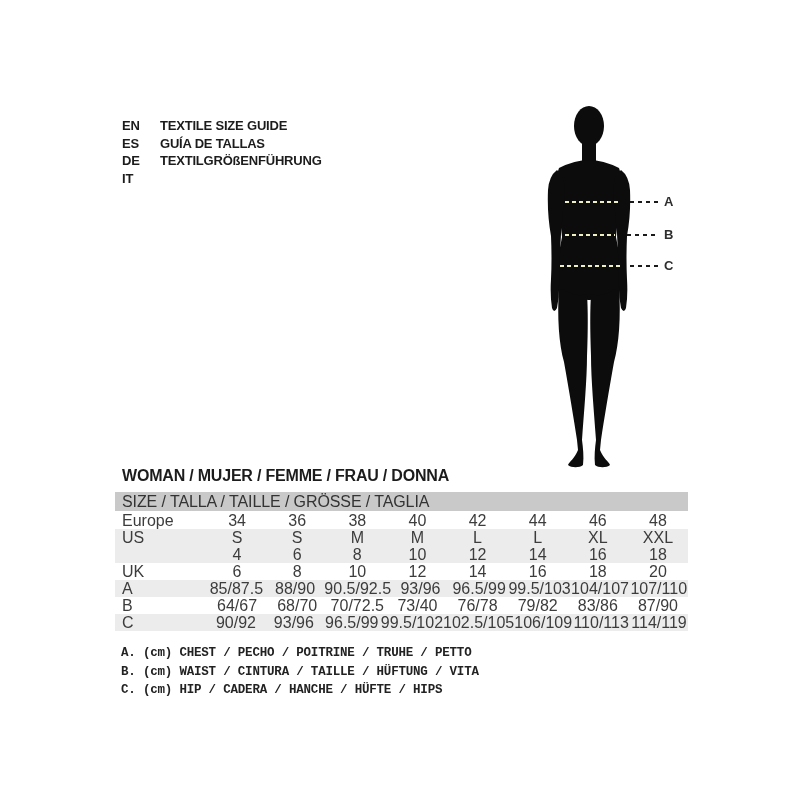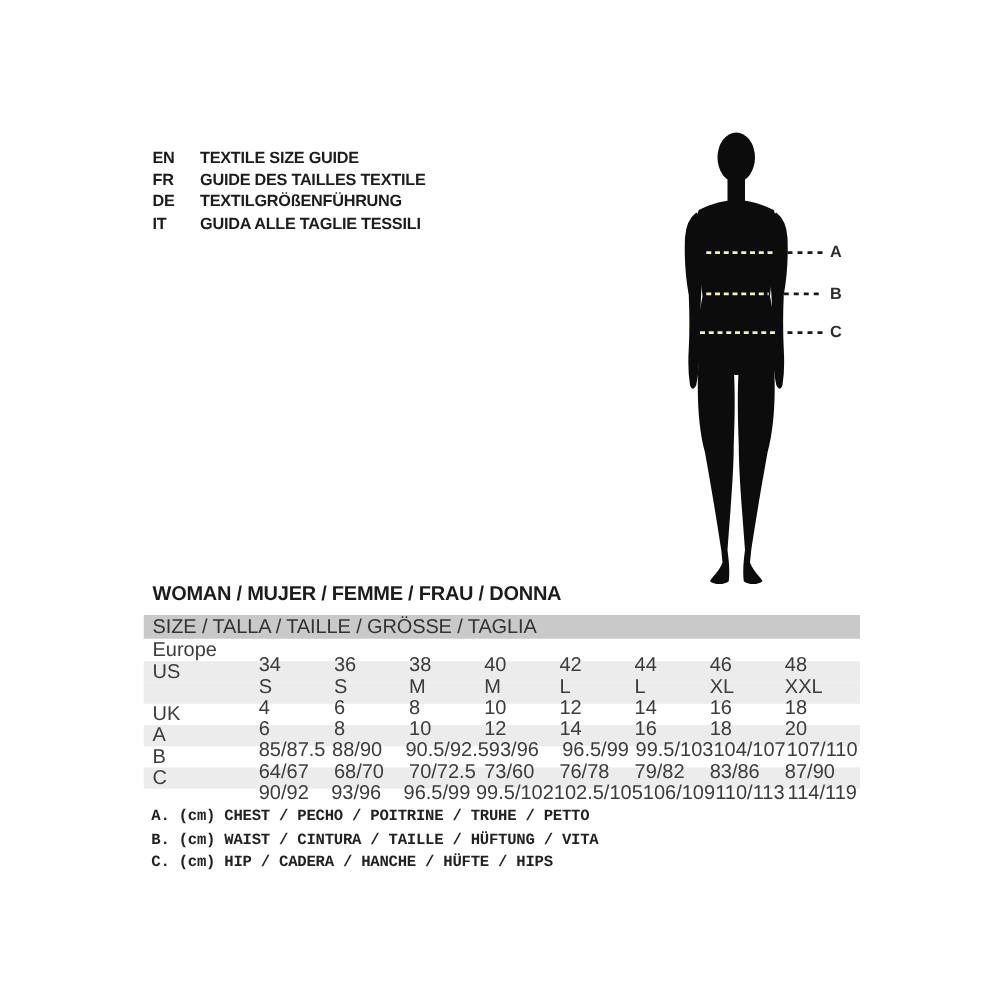--- a/index.html
+++ b/index.html
@@ -26,47 +26,46 @@
   
   .section-title{position:absolute;left:122px;top:467px;font-size:16px;font-weight:700;letter-spacing:-0.2px;white-space:nowrap;}
 
   
   .size-table{position:absolute;left:115px;top:492px;width:573px;font-size:16px;color:#3c3c3c;}
   .t-header{height:19px;line-height:19px;background:var(--header_bg,#c9c9c9);color:#333;
             padding-left:7px;border-bottom:1px solid #fff;letter-spacing:-0.1px;}
   .t-row{display:flex;height:17px;line-height:17px;}
   .t-row.shade{background:var(--zebra_bg,#ececec);}
   .t-label{width:92px;padding-left:7px;box-sizing:border-box;text-align:left;}
-  .t-cell{flex:1;text-align:left;white-space:nowrap;margin-top:12px;}
+  .t-cell{flex:1;text-align:center;white-space:nowrap;}
 
   
   .legend{position:absolute;left:121px;top:644px;}
   .legend-line{font-size:12.5px;font-weight:700;line-height:18.6px;letter-spacing:-0.2px;color:#222;white-space:nowrap;font-family:Liberation Mono, monospace;}
 </style>
 </head>
 <body>
 
 <div class="canvas">
 
   <div class="lang-block">
     <div class="lang-row">
       <span class="lang-code">EN</span>
       <span class="lang-text">TEXTILE SIZE GUIDE</span>
     </div>
     <div class="lang-row">
-      <span class="lang-code">FR</span>
-      <span class="lang-text">GUIDE DES TAILLES TEXTILE</span>
+      <span class="lang-code">ES</span>
+      <span class="lang-text">GUÍA DE TALLAS</span>
     </div>
     <div class="lang-row">
       <span class="lang-code">DE</span>
       <span class="lang-text">TEXTILGRÖßENFÜHRUNG</span>
     </div>
     <div class="lang-row">
       <span class="lang-code">IT</span>
-      <span class="lang-text">GUIDA ALLE TAGLIE TESSILI</span>
     </div>
   </div>
 
   <div class="figure">
     <svg width="140" height="370" viewBox="0 0 140 370" aria-hidden="true">
 
       <ellipse class="sil" cx="54" cy="22" rx="15" ry="20"></ellipse>
 
       <rect class="sil" x="47" y="30" width="14" height="30"></rect>
 
@@ -164,21 +163,21 @@
       <span class="t-cell">99.5/103</span>
       <span class="t-cell">104/107</span>
       <span class="t-cell">107/110</span>
     </div>
 
     <div class="t-row">
       <span class="t-label">B</span>
       <span class="t-cell">64/67</span>
       <span class="t-cell">68/70</span>
       <span class="t-cell">70/72.5</span>
-      <span class="t-cell">73/60</span>
+      <span class="t-cell">73/40</span>
       <span class="t-cell">76/78</span>
       <span class="t-cell">79/82</span>
       <span class="t-cell">83/86</span>
       <span class="t-cell">87/90</span>
     </div>
 
     <div class="t-row shade">
       <span class="t-label">C</span>
       <span class="t-cell">90/92</span>
       <span class="t-cell">93/96</span>

